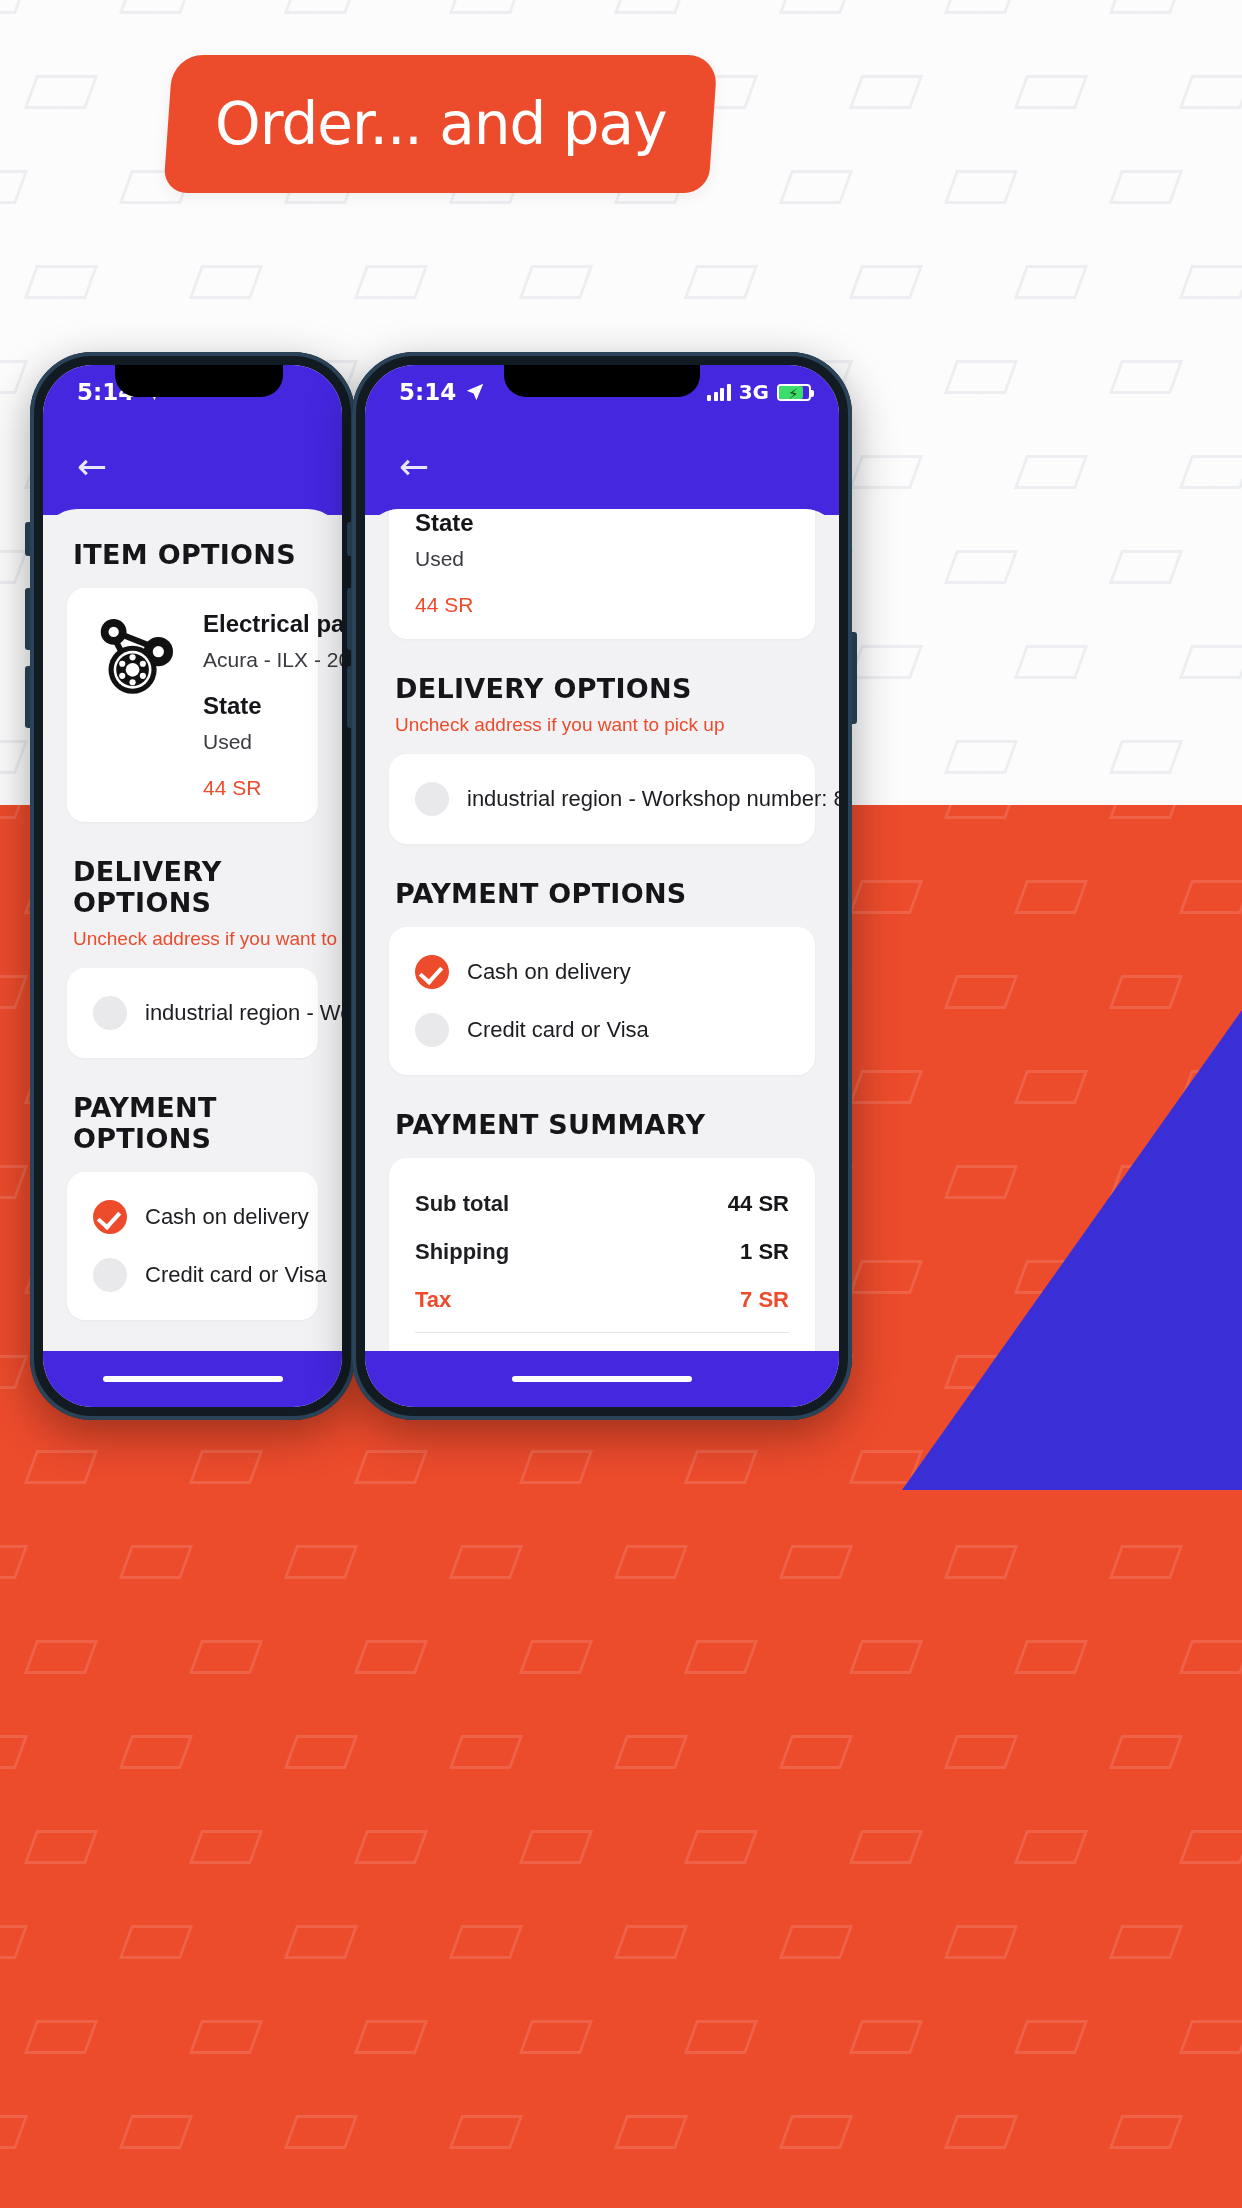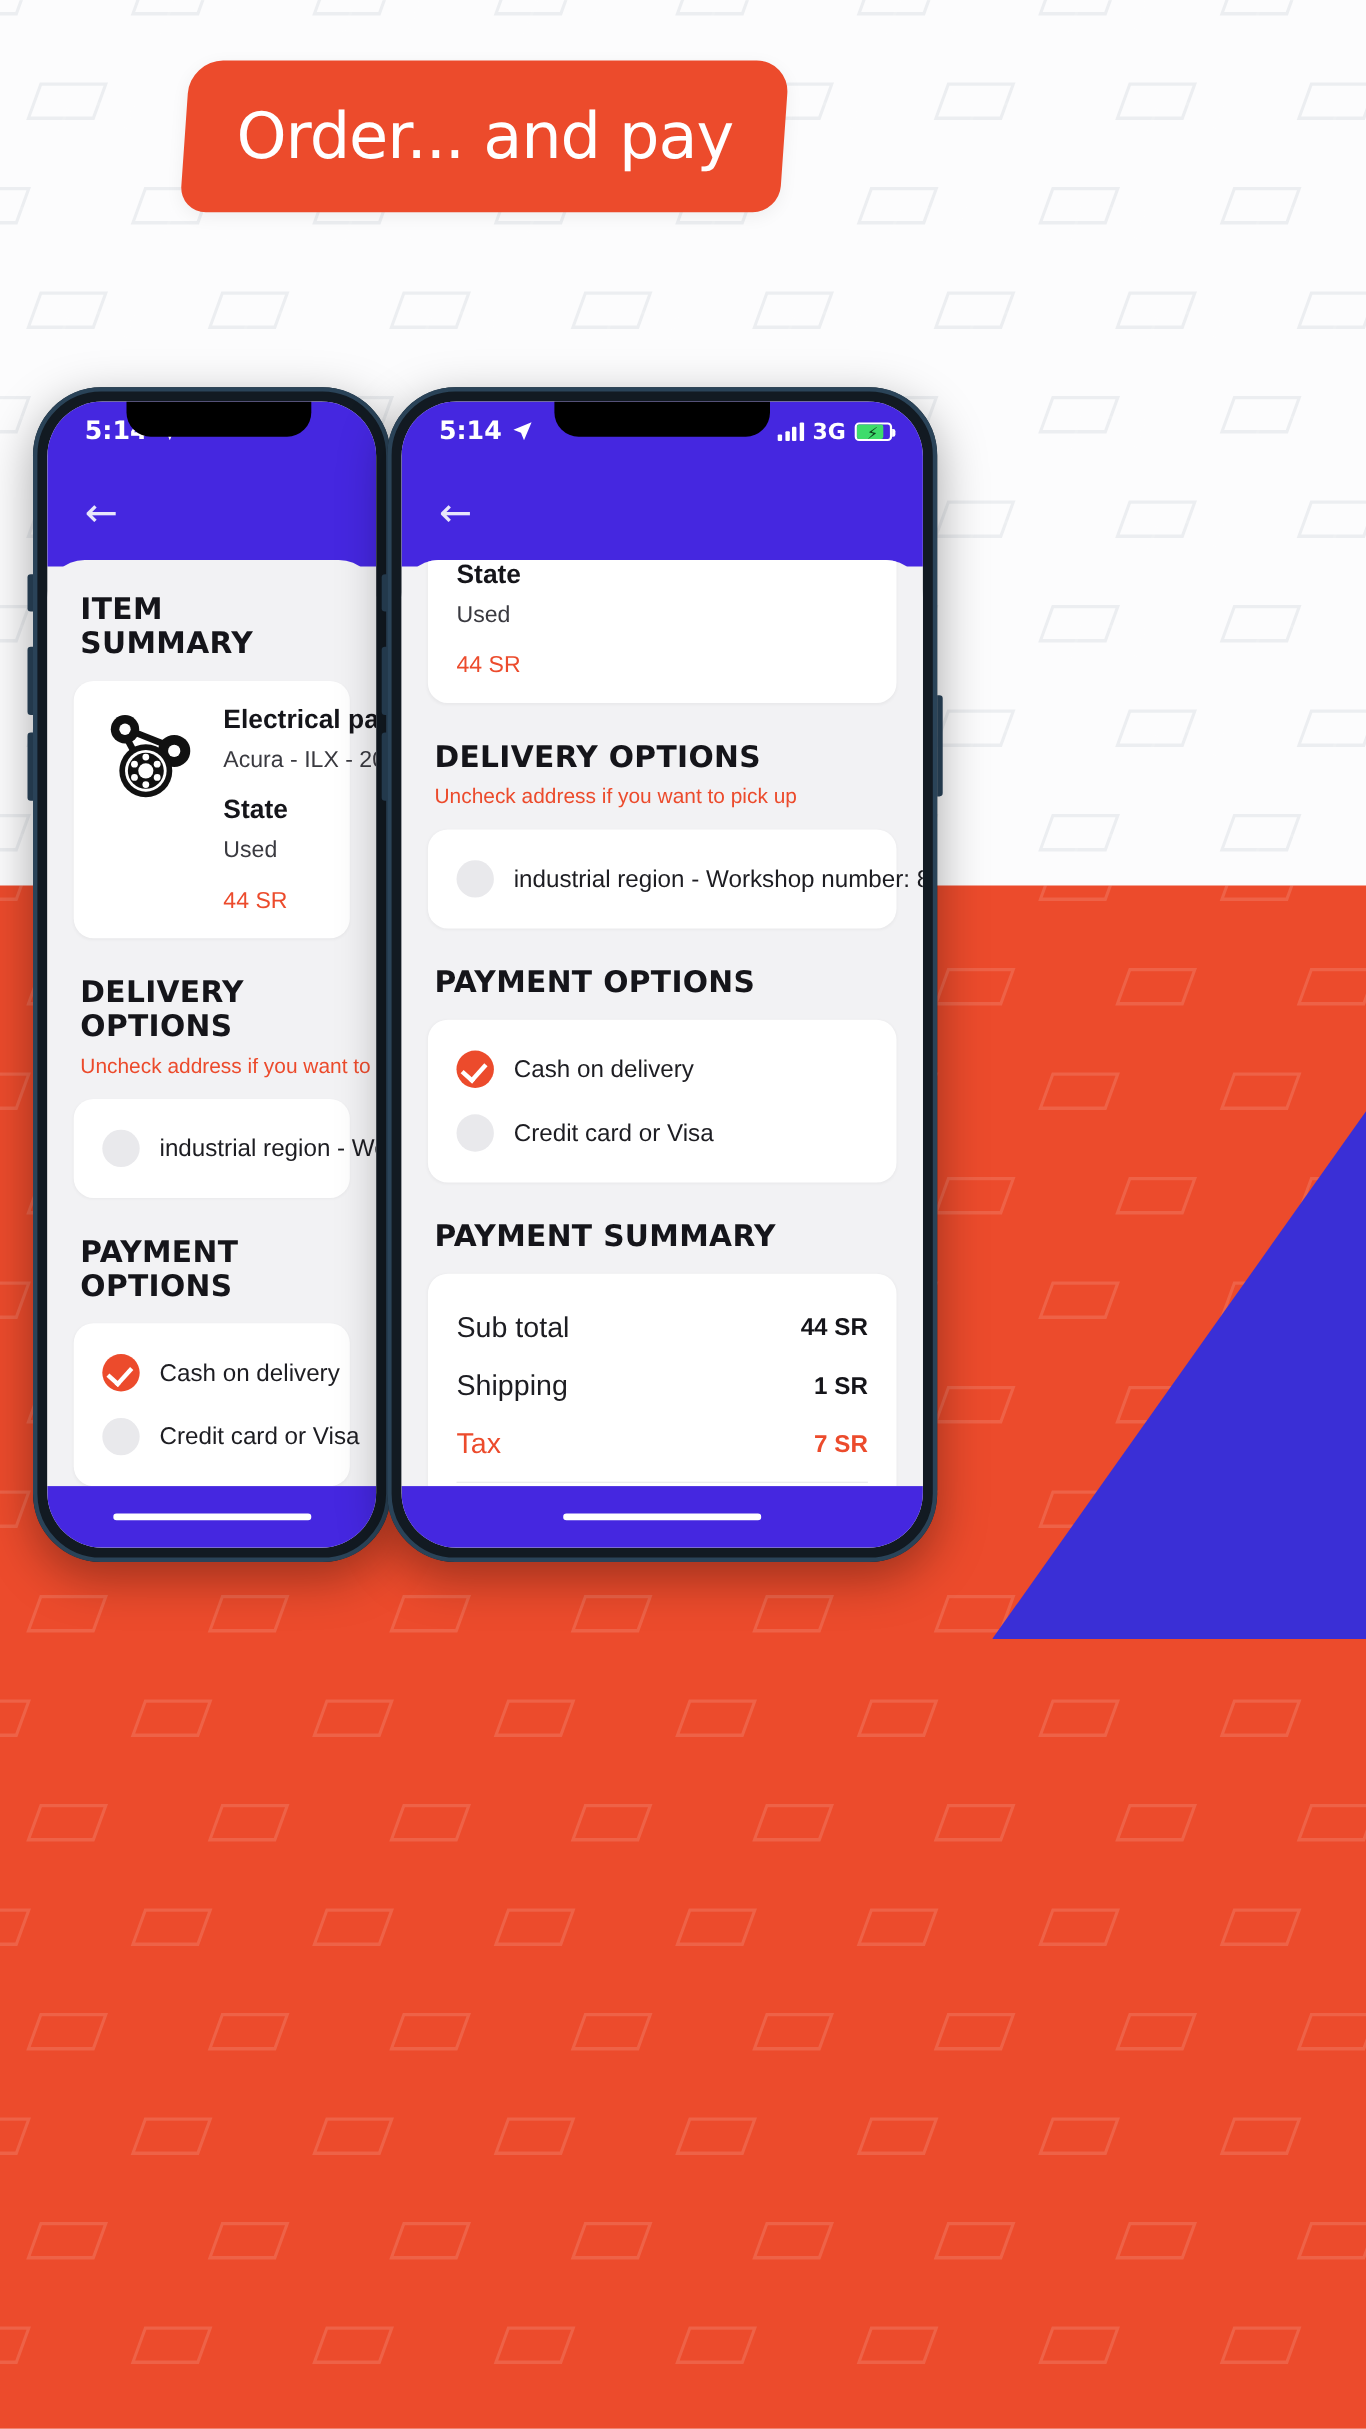--- a/index.html
+++ b/index.html
@@ -164,21 +164,21 @@
   .radio.checked {
     background:#ec4b2c; position:relative;
   }
   .radio.checked:after{
     content:"";position:absolute;left:9px;top:7px;width:10px;height:17px;
     border:solid #fff;border-width:0 4px 4px 0;transform:rotate(42deg);
   }
   .opt-label { font-size:22px; color:#1d1d22; white-space:nowrap; }
 
   .sum-row { display:flex; justify-content:space-between; align-items:center; padding:11px 0; }
-  .sum-k { font-size:26px; color:#1d1d22; }
+  .sum-k { font-size:22px; color:#1d1d22;font-weight:bold; }
   .sum-v { font-size:22px; color:#15151a; font-weight:700; }
   .sum-row.tax .sum-k, .sum-row.tax .sum-v { color:#ec4b2c; }
   .sum-div { height:1px; background:#e6e6ea; margin:8px 0; }
 
   .home-bar-wrap {
     background:#4527e0; height:56px;
     display:flex; align-items:center; justify-content:center;
   }
   .home-bar { width:180px; height:6px; background:#fff; border-radius:4px; }
 
@@ -476,21 +476,21 @@
             <svg width="22" height="22" viewBox="0 0 24 24">
               <path d="M21 3 L3 10.5 L10.5 13.5 L13.5 21 Z" fill="#fff"></path>
             </svg>
           </div>
           <div class="status-right"></div>
         </div>
         <div class="back-arrow">←</div>
       </div>
 
       <div class="sheet">
-        <div class="sec-title">ITEM SUMMARY</div>
+        <div class="sec-title">ITEM OPTIONS</div>
 
         <div class="card">
           <div class="item-row">
             <div class="item-icon">
               <svg width="86" height="80" viewBox="0 0 100 92">
                 <path d="M26 18 L76 38" stroke="#111" stroke-width="7" fill="none"></path>
                 <path d="M24 24 L40 54" stroke="#111" stroke-width="7" fill="none"></path>
                 <path d="M74 46 L56 70" stroke="#111" stroke-width="7" fill="none"></path>
                 <circle cx="24" cy="18" r="15" fill="#111"></circle>
                   <circle cx="24" cy="18" r="6" fill="#fff"></circle>

